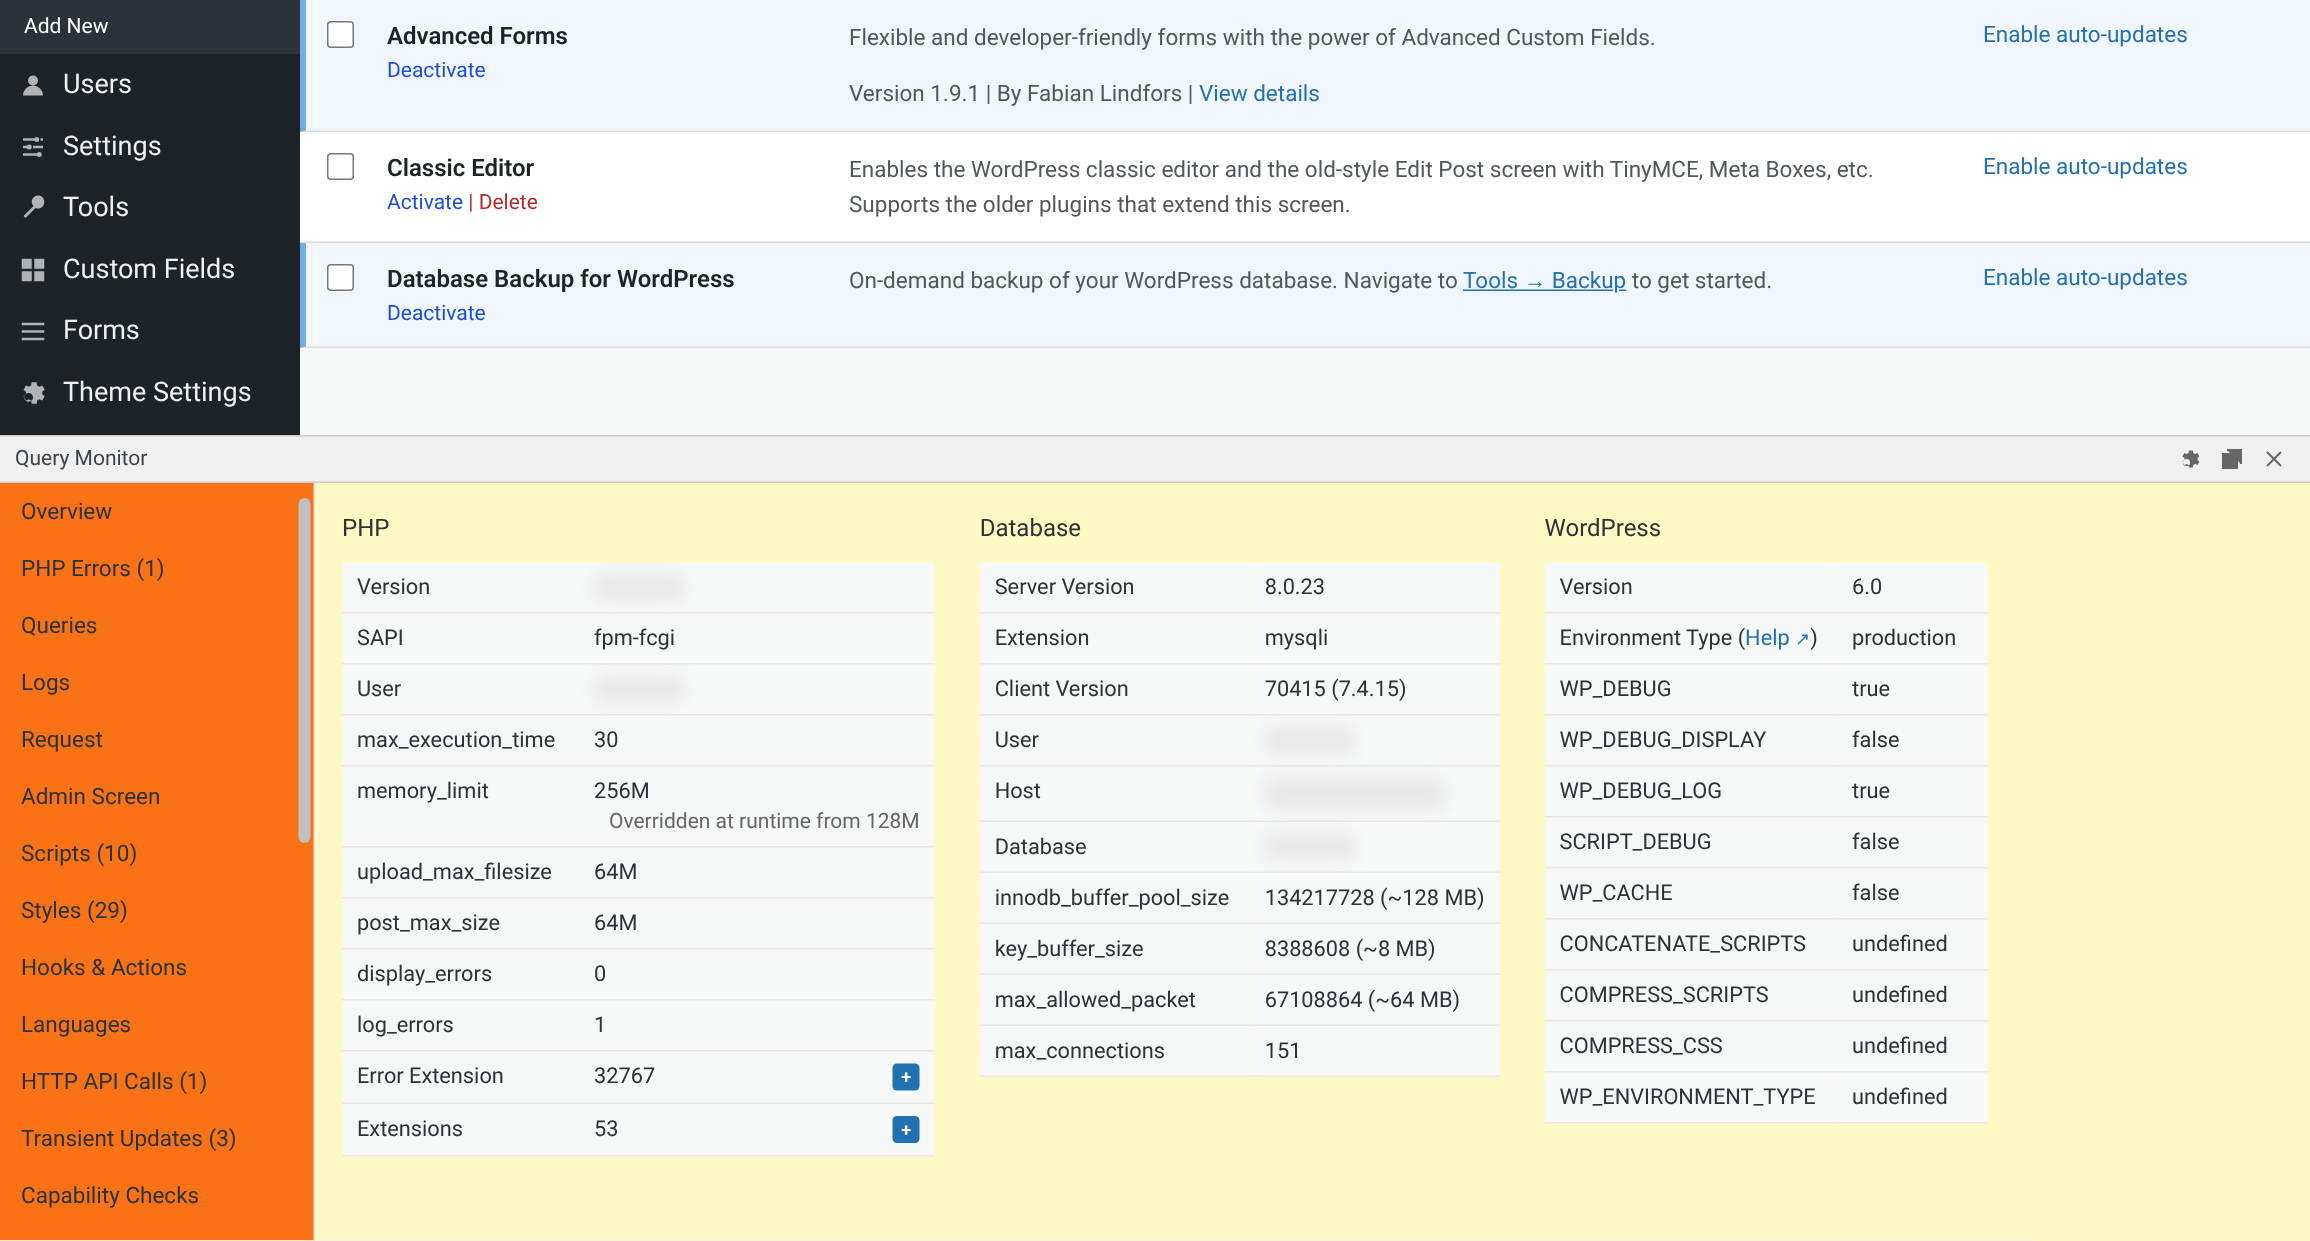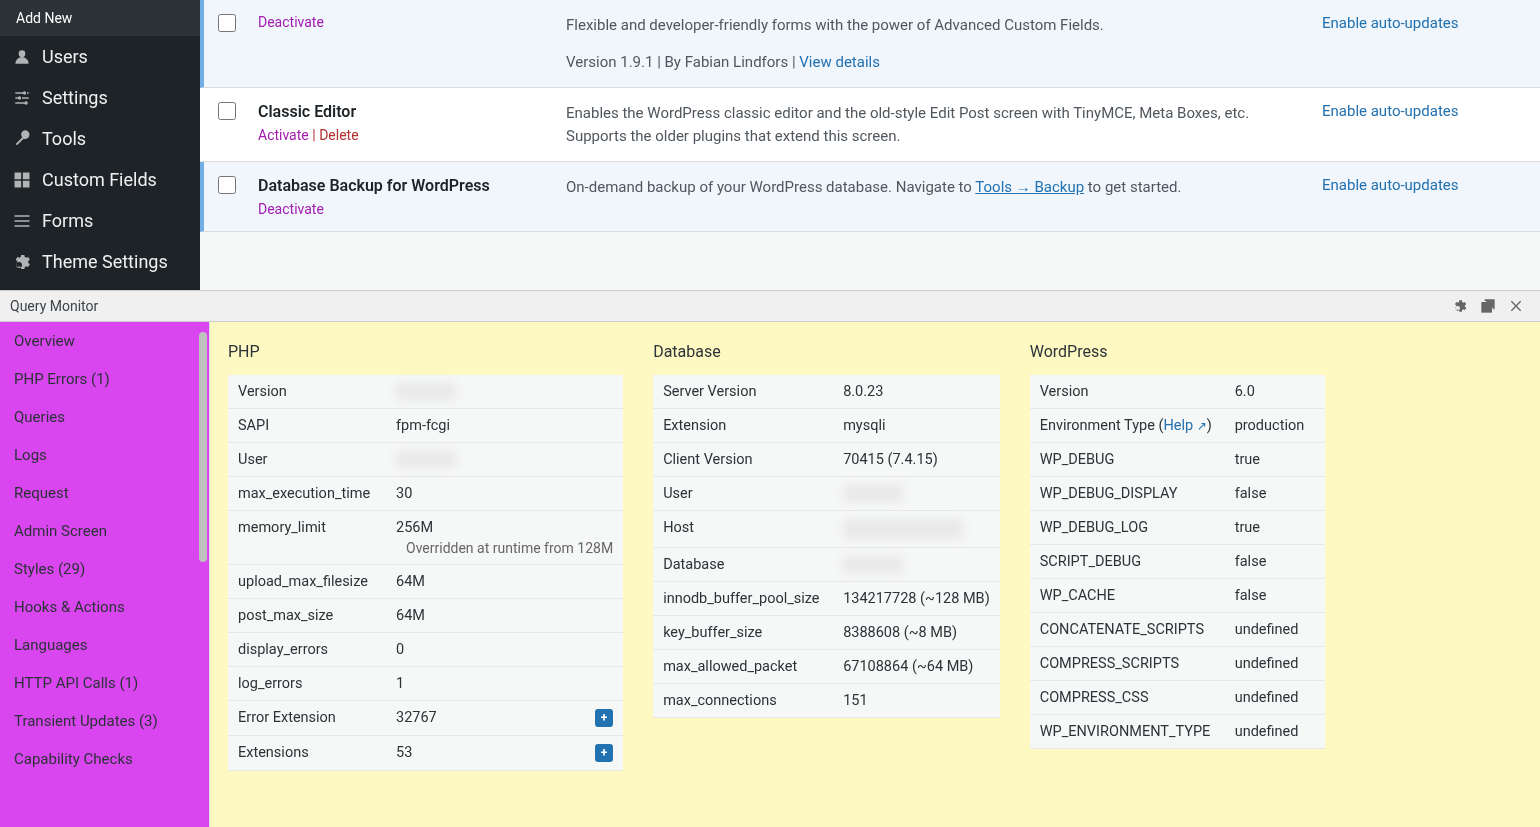--- a/index.html
+++ b/index.html
@@ -18,39 +18,39 @@
 
 
 .plugins { flex:1; background:#f6f7f7; overflow:auto; }
 .plugin-row { display:flex; padding:14px 18px; gap:18px; border-bottom:1px solid #dcdcde; background:#fff; }
 .plugin-row.active { background:#f0f6fc; border-left:4px solid #72aee6; padding-left:14px; }
 .plugin-row .chk { flex:0 0 22px; }
 .plugin-row .chk input { width:18px; height:18px; border-radius:3px; border:1px solid #8c8f94; }
 .plugin-row .name { flex:0 0 290px; }
 .plugin-row .name .title { font-weight:600; font-size:16px; color:#1d2327; margin-bottom:6px; }
 .plugin-row .name .actions { font-size:14px; }
-.plugin-row .name .actions a { color:#a21caf; text-decoration:none; cursor:pointer; }
+.plugin-row .name .actions a { color:#1d4ed8; text-decoration:none; cursor:pointer; }
 .plugin-row .name .actions a.del { color:#b32d2e; }
 .plugin-row .name .actions .sep { color:#b32d2e; }
 .plugin-row .desc { flex:1; color:#50575e; font-size:15px; line-height:1.5; }
 .plugin-row .desc .meta { margin-top:14px; }
 .plugin-row .desc a { color:#2271b1; text-decoration:none; }
 .plugin-row .desc a.under { text-decoration:underline; }
 .plugin-row .auto { flex:0 0 200px; }
 .plugin-row .auto a { color:#2271b1; text-decoration:none; font-size:15px; }
 
 
 .qm-bar { height:32px; background:#f0f0f1; border-top:1px solid #ccc; border-bottom:1px solid #ccc; display:flex; align-items:center; padding:0 10px; font-size:14px; color:#3c434a; }
 .qm-bar .spacer { flex:1; }
 .qm-bar .icon-btn { width:28px; height:28px; display:flex; align-items:center; justify-content:center; cursor:pointer; color:#666; }
 .qm-bar .icon-btn svg { width:16px; height:16px; }
 
 
 .qm-body { flex:1; display:flex; overflow:hidden; }
-.qm-nav { width:210px; background:#d946ef; border-right:1px solid #e0e0e0; overflow:auto; position:relative; }
+.qm-nav { width:210px; background:#f97316; border-right:1px solid #e0e0e0; overflow:auto; position:relative; }
 .qm-nav .nav-item { padding:10px 14px; font-size:15px; color:#2c3338; cursor:pointer; }
 .qm-nav .scrollthumb { position:absolute; right:2px; top:10px; width:8px; height:230px; background:#c0c0c0; border-radius:4px; }
 
 .qm-panels { flex:1; display:flex; overflow:auto; background:#fef9c3; padding:20px 18px; gap:30px; }
 .panel { }
 .panel h3 { font-size:16px; font-weight:400; color:#2c3338; margin-bottom:14px; }
 .panel table { border-collapse:collapse; font-size:14.5px; }
 .panel table tr { border-bottom:1px solid #e8e8e8; }
 .panel table tr:nth-child(odd) { background:#f6f7f7; }
 .panel table td { padding:8px 10px; color:#2c3338; vertical-align:top; }
@@ -123,20 +123,21 @@
               </svg>
             </span>
        <span>Theme Settings</span>
      </div>
         </div>
     </div>
     <div class="plugins" id="plugin-list">
         <div class="plugin-row active">
        <div class="chk"><input type="checkbox" style=""></div>
        <div class="name">
+         <div class="title">Advanced Forms</div>
          <div class="actions"><a class="">Deactivate</a></div>
        </div>
        <div class="desc">
          <div>Flexible and developer-friendly forms with the power of Advanced Custom Fields.</div>
          <div class="meta">Version 1.9.1 | By Fabian Lindfors | <a>View details</a></div>
        </div>
        <div class="auto"><a>Enable auto-updates</a></div>
      </div>
         <div class="plugin-row ">
        <div class="chk"><input type="checkbox" style=""></div>
@@ -187,20 +188,21 @@
 
   <div class="qm-body">
     <div class="qm-nav" id="qm-nav">
       <div class="scrollthumb"></div>
     <div class="nav-item">Overview</div>
         <div class="nav-item">PHP Errors (1)</div>
         <div class="nav-item">Queries</div>
         <div class="nav-item">Logs</div>
         <div class="nav-item">Request</div>
         <div class="nav-item">Admin Screen</div>
+        <div class="nav-item">Scripts (10)</div>
         <div class="nav-item">Styles (29)</div>
         <div class="nav-item">Hooks &amp; Actions</div>
         <div class="nav-item">Languages</div>
         <div class="nav-item">HTTP API Calls (1)</div>
         <div class="nav-item">Transient Updates (3)</div>
         <div class="nav-item">Capability Checks</div>
       </div>
     <div class="qm-panels">
       <div class="panel php">
         <h3>PHP</h3>

